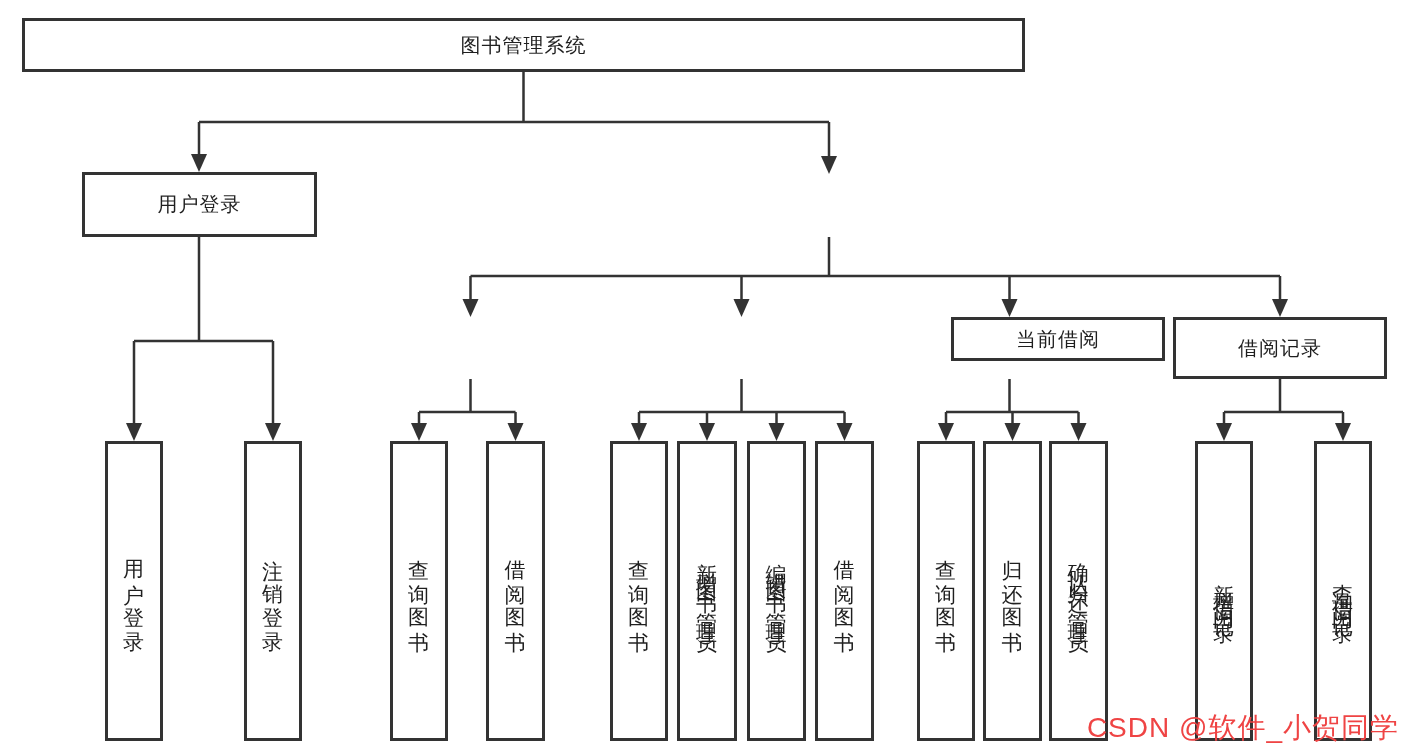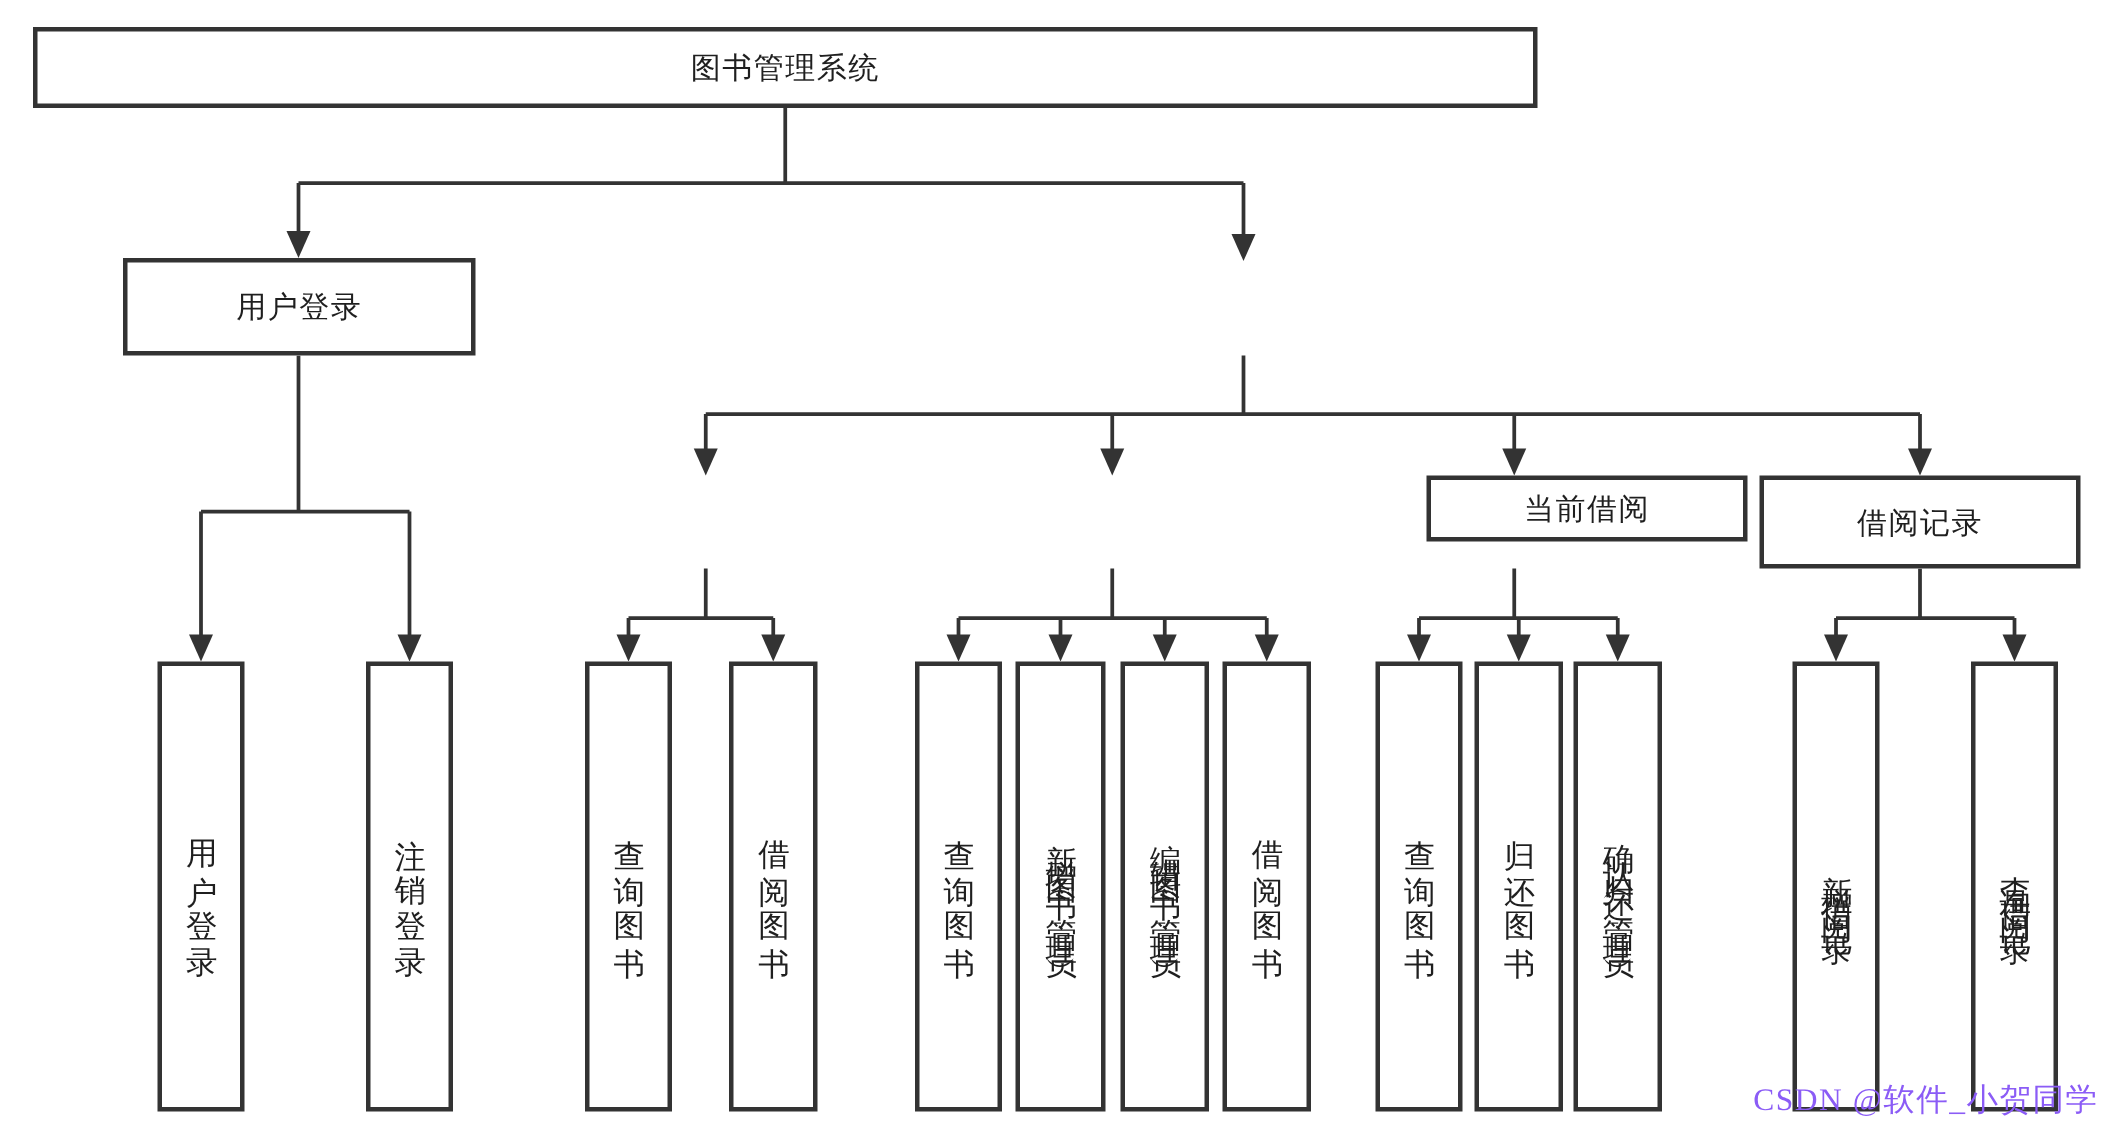--- a/index.html
+++ b/index.html
@@ -35,26 +35,25 @@
     font-size: 21px;
     line-height: 1;
     letter-spacing: 24px;
   }
   .leaf.mid .label { letter-spacing: 8px; }
   .leaf.long .label { letter-spacing: 10px; }
   #watermark {
     position: absolute;
     right: 6px;
     bottom: 4px;
-    font-size: 21px;
-    color: #8b5cf6;
+    font-size: 28px;
+    color: #ef4444;
     letter-spacing: 1px;
     z-index: 5;
     white-space: nowrap;
-    font-family: Liberation Serif, serif;
   }
 </style>
 </head>
 <body>
 
 <div id="stage">
 
   <svg id="wires" width="1405" height="747" viewBox="0 0 1405 747">
     <g stroke="#333333" stroke-width="2.5" fill="none">
       <path d="M523.5 68 V118 M199 118 H829 M199 118 V152 M829 118 V154"></path>

